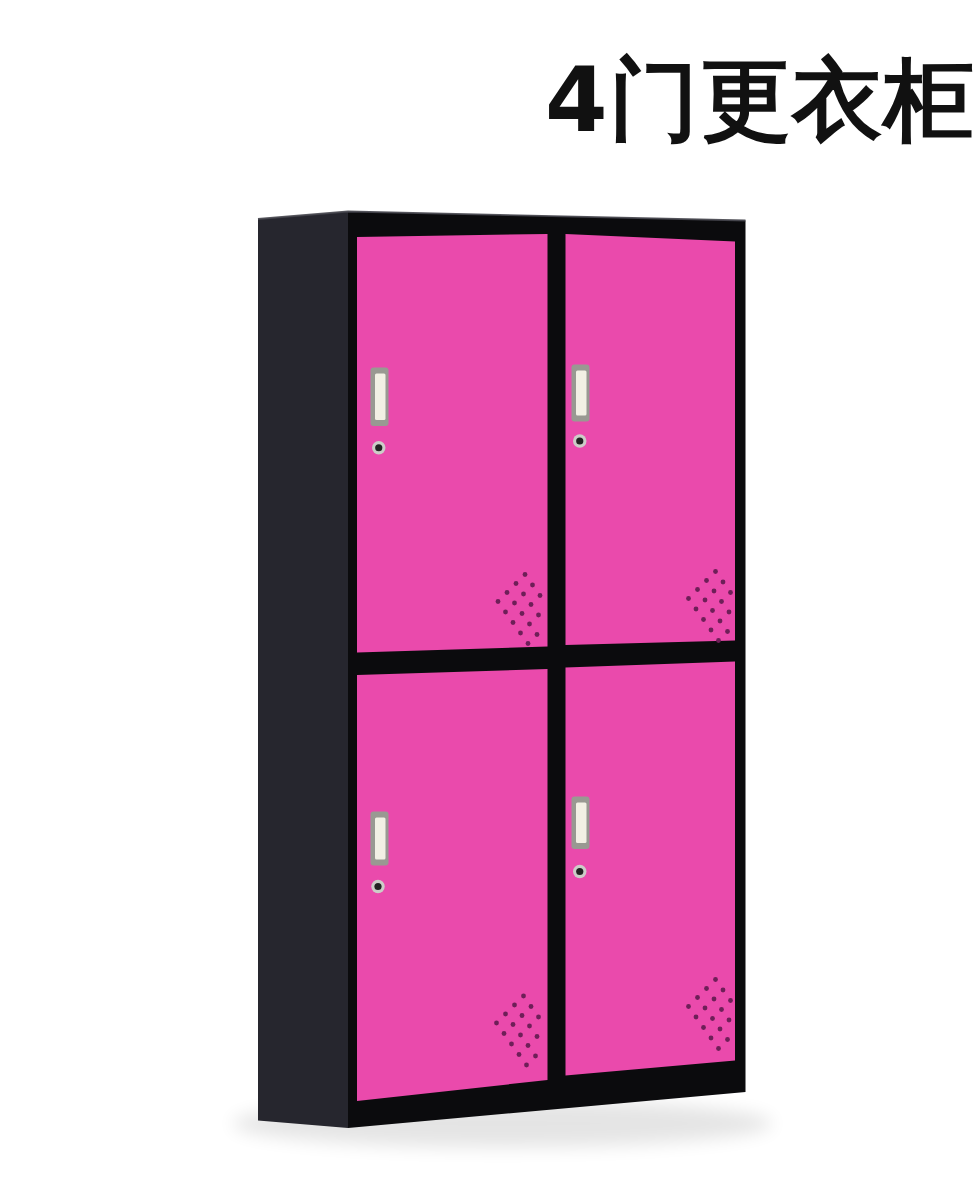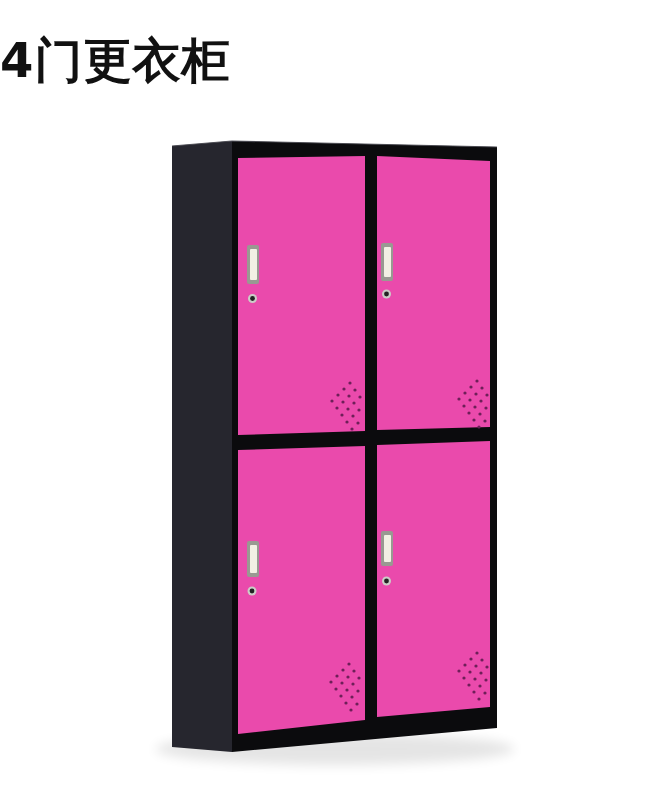--- a/index.html
+++ b/index.html
@@ -17,22 +17,22 @@
   .stage {
     position: absolute;
     inset: 0;
   }
   .title {
     position: absolute;
     top: 34px;
     left: 0;
     right: 0;
     margin: 0;
-    text-align: left;
-    font-size: 48px;
+    text-align: right;
+    font-size: 60px;
     line-height: 1.1;
     font-weight: bold;
     letter-spacing: 1px;
     color: #111111;
     font-family: "DejaVu Sans", sans-serif;
   }
   .cabinet-svg {
     position: absolute;
     left: 0;
     top: 0;

